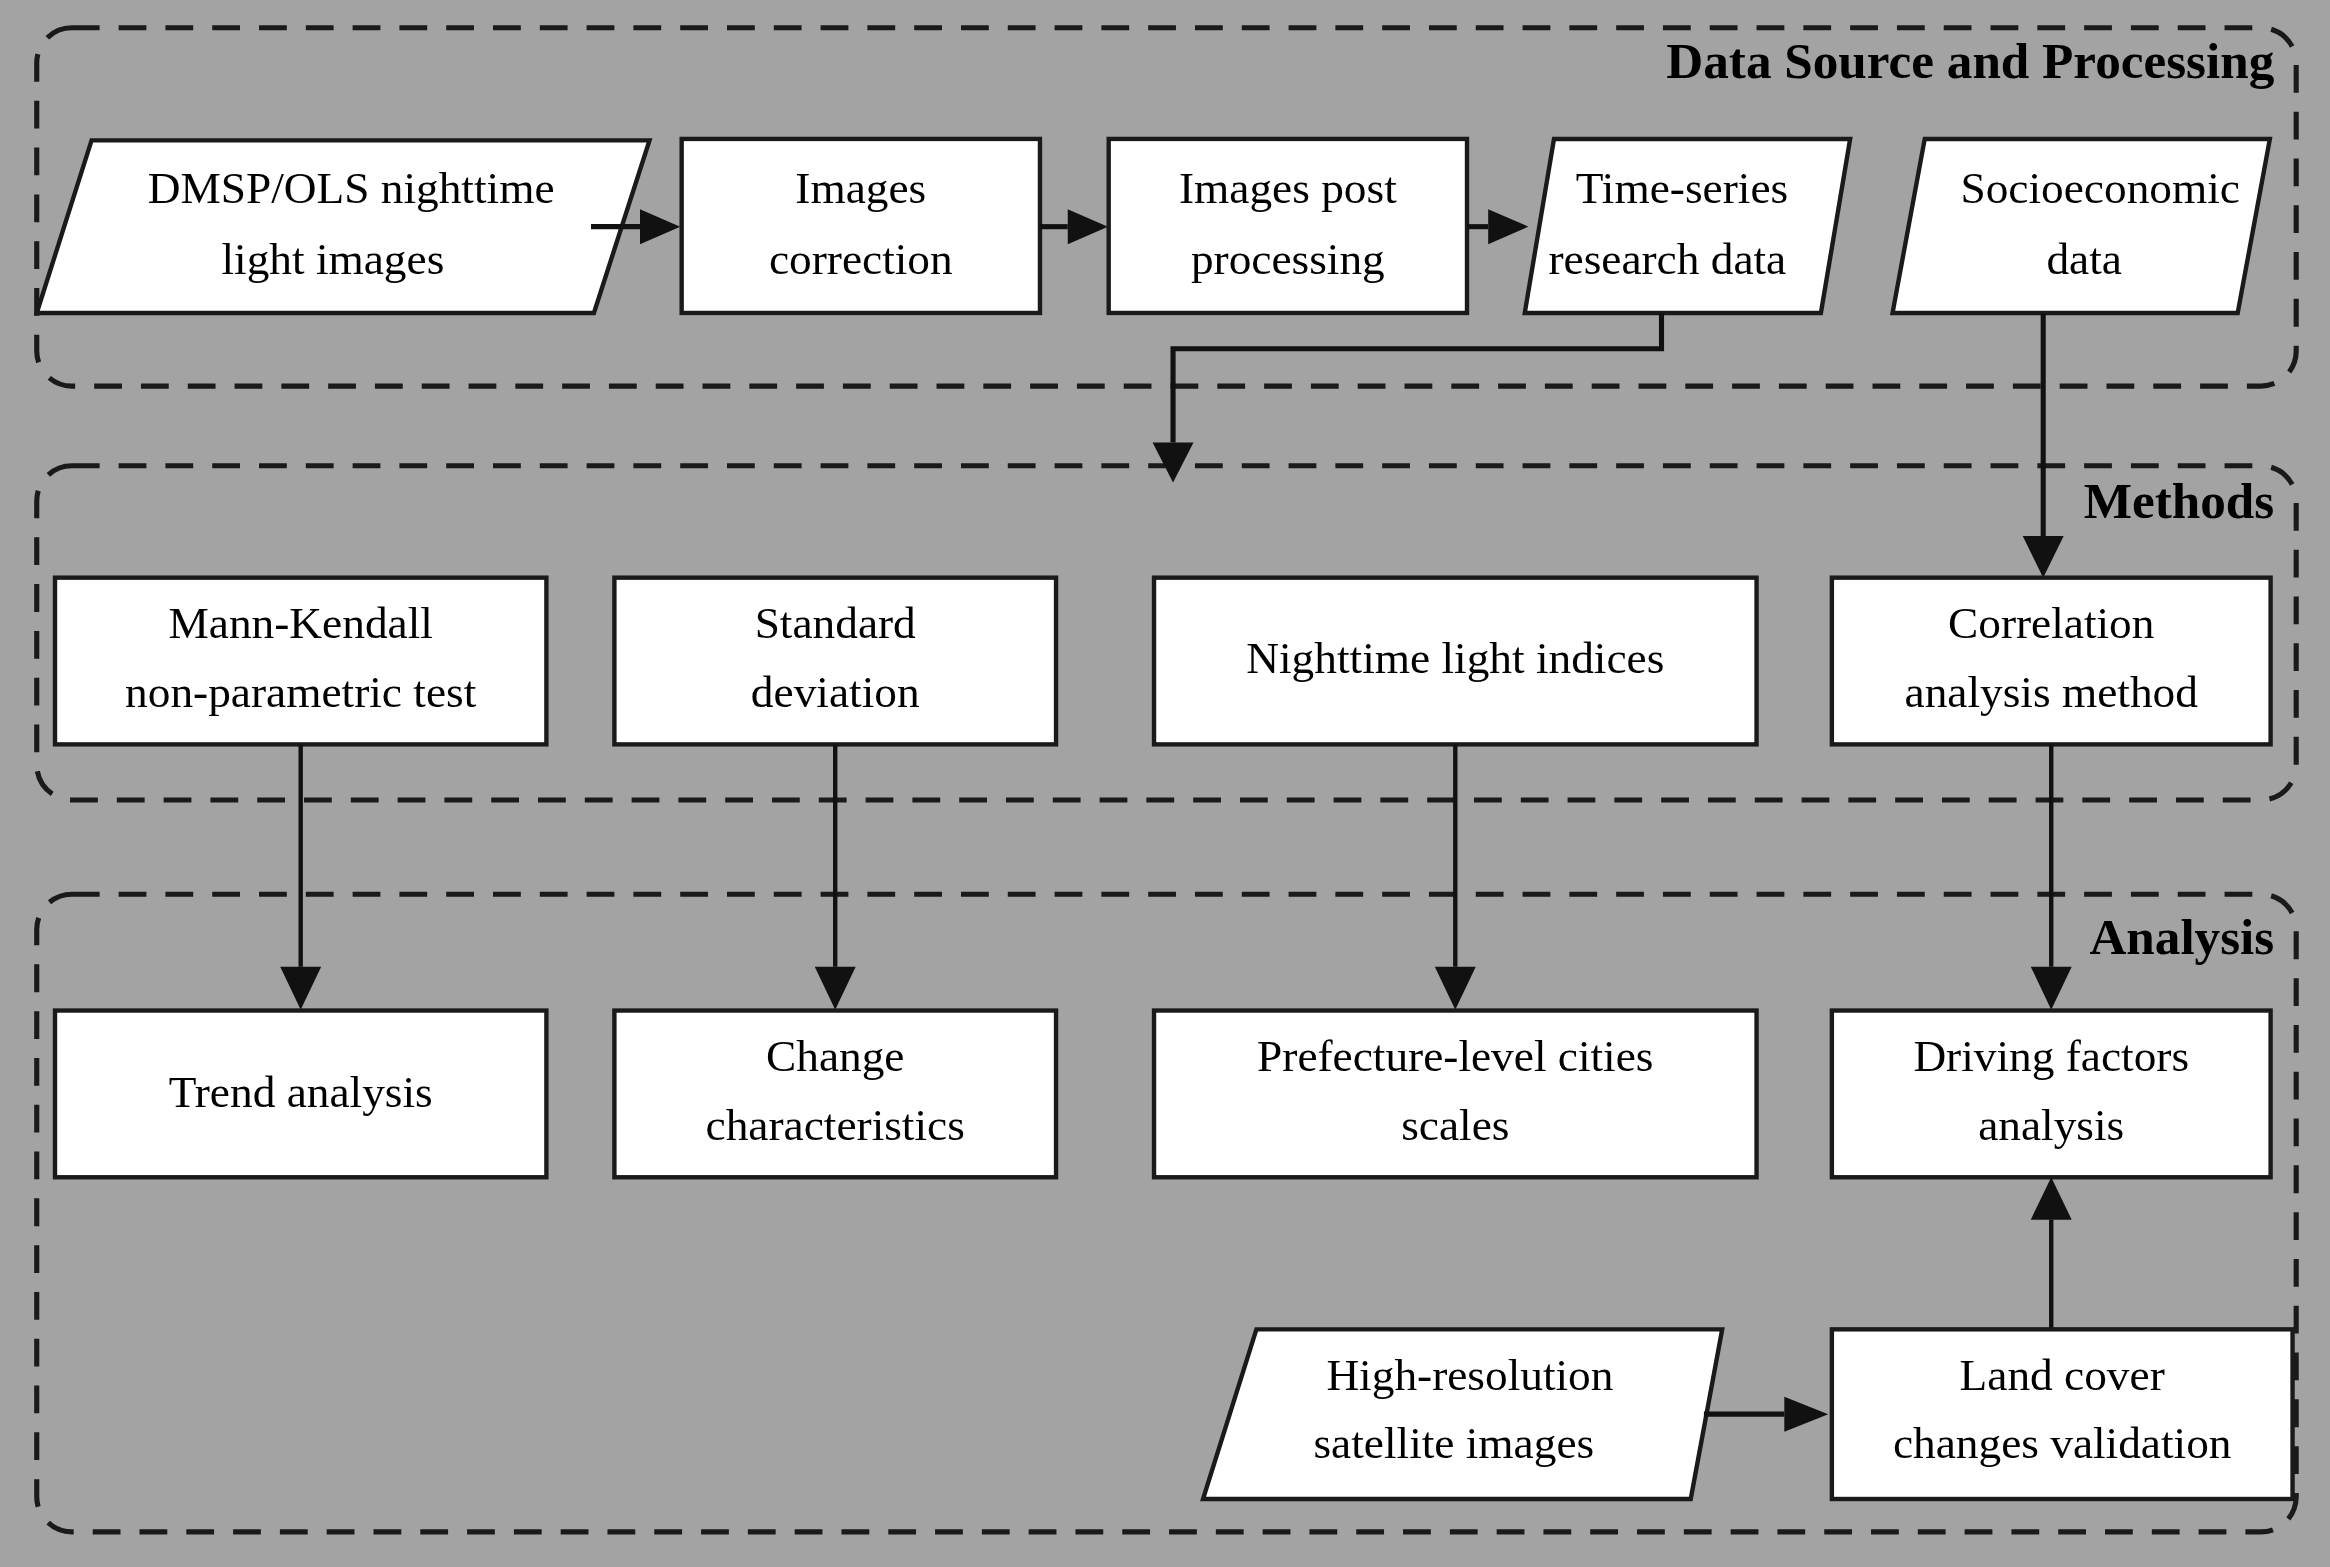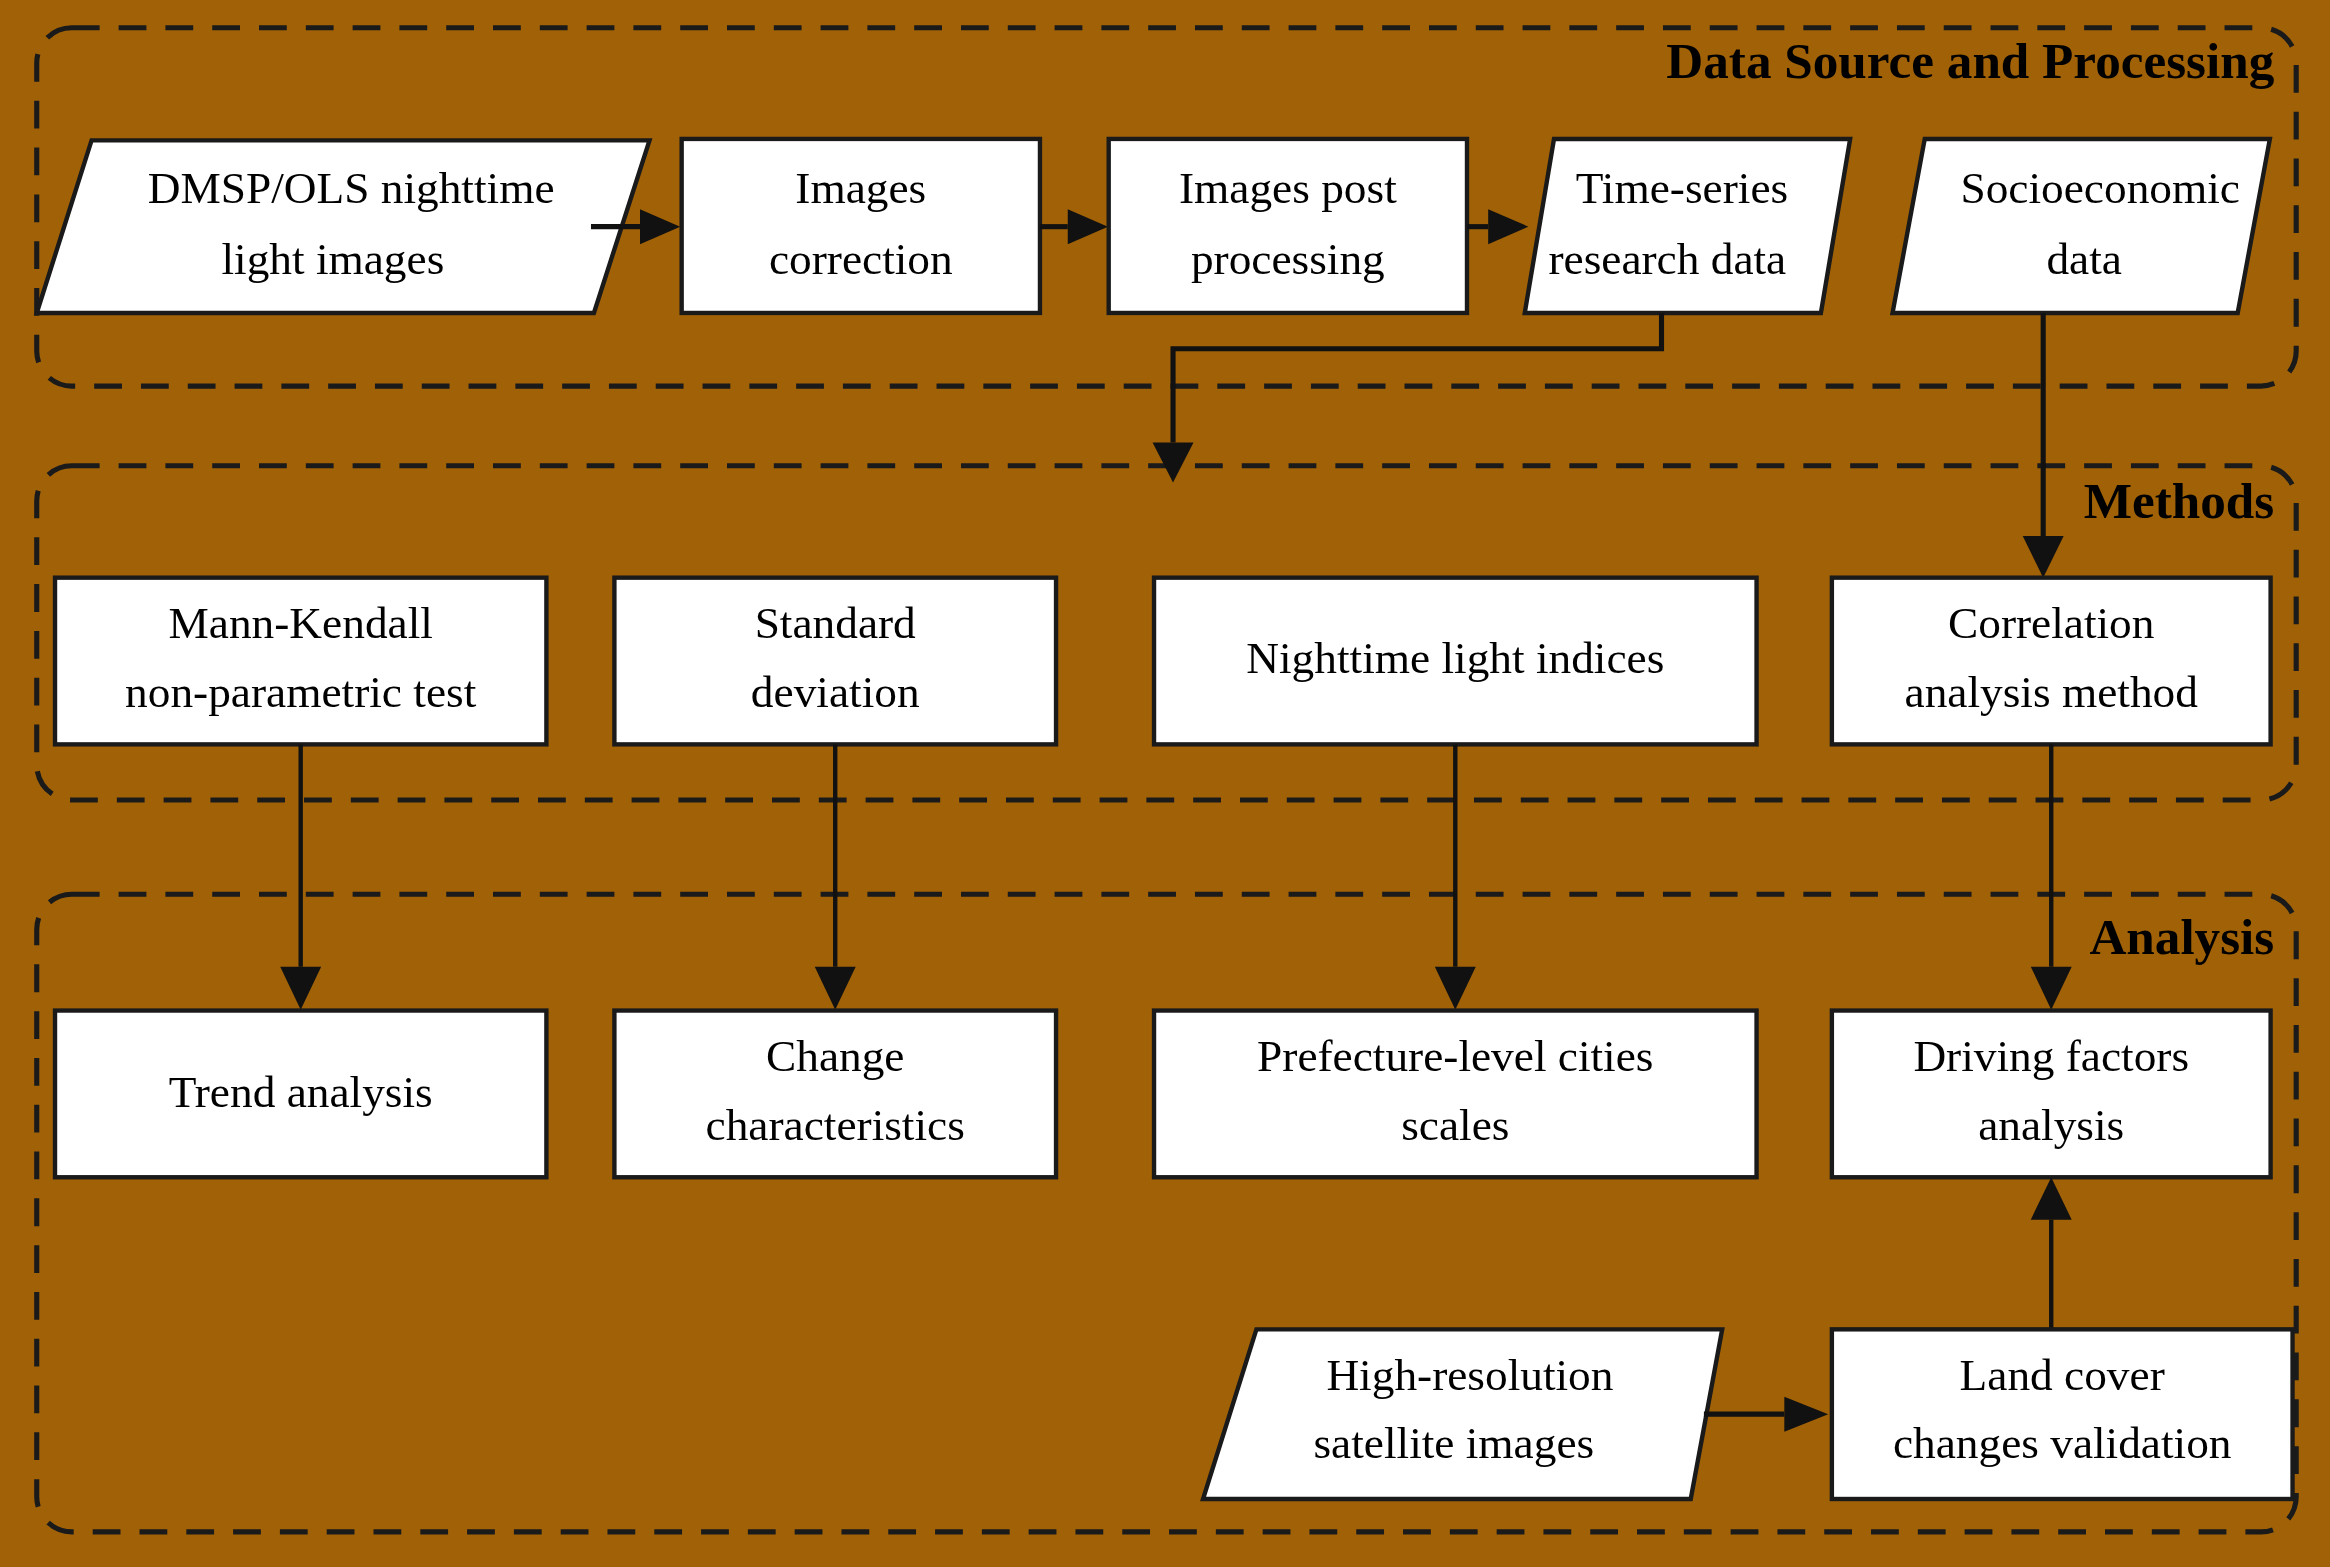--- a/index.html
+++ b/index.html
@@ -4,21 +4,21 @@
 <style>
   html, body {
     margin: 0;
     padding: 0;
     background: #ffffff;
   }
   #stage {
     position: relative;
     width: 2330px;
     height: 1567px;
-    background: #a16207;
+    background: #a3a3a3;
     font-family: "Liberation Serif", "DejaVu Serif", serif;
     overflow: hidden;
   }
   svg#flow {
     position: absolute;
     left: 0;
     top: 0;
     width: 2330px;
     height: 1567px;
   }

